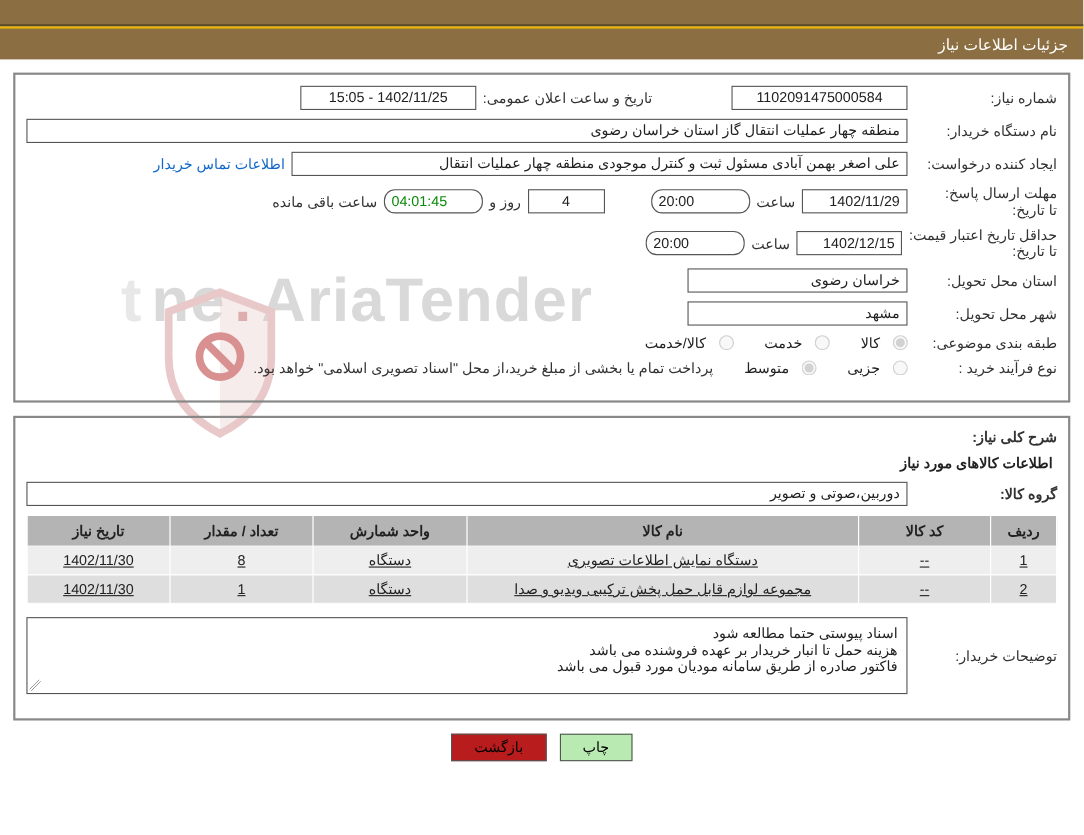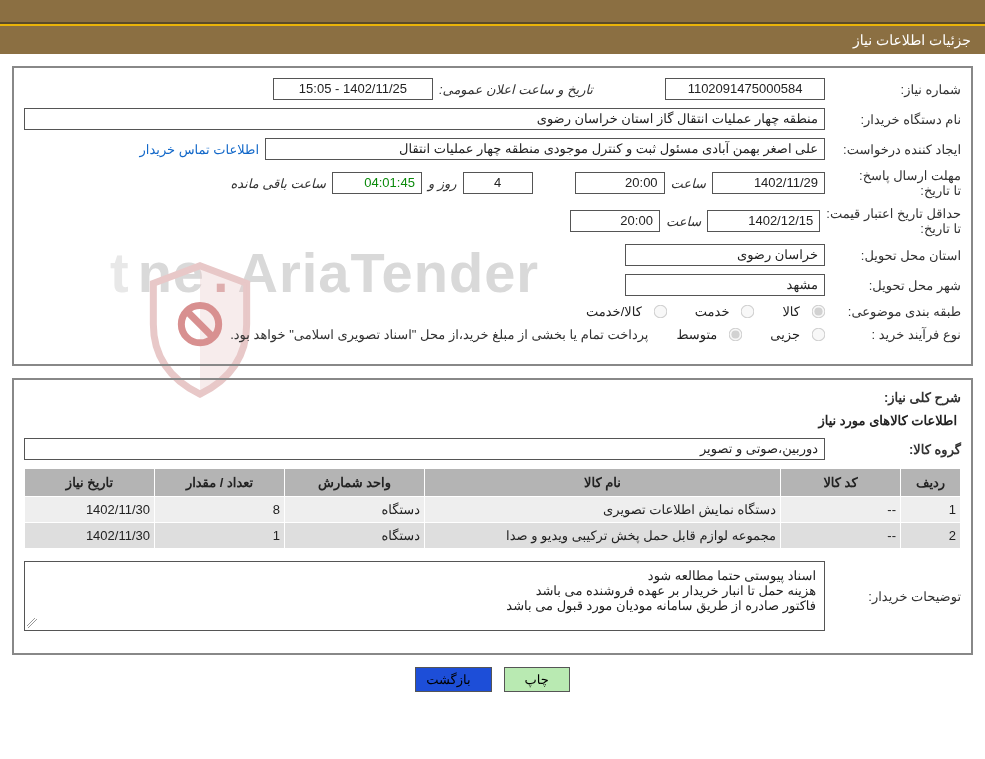--- a/index.html
+++ b/index.html
@@ -41,34 +41,34 @@
   gap: 6px;
   margin-bottom: 8px;
   flex-wrap: nowrap;
 }
 .lbl {
   color: #333;
   white-space: nowrap;
   min-width: 130px;
   text-align: right;
 }
-.lbl-s { min-width: auto; font-style: italic; }
+.lbl-s { min-width: auto; }
 .val-box {
   border: 1px solid #555;
   padding: 2px 6px;
   min-height: 22px;
   background: #fff;
   text-align: right;
   display: inline-block;
 }
 .link { color: #1268c9; text-decoration: none; }
 .wide { flex: 1; }
 .w160 { width: 160px; text-align:center;}
-.w110 { width: 113px; text-align:right;padding-left:43px;}
-.w90  { width: 90px;  text-align:right;}
+.w110 { width: 96px; text-align:right;padding-left:43px;}
+.w90  { width: 90px;  text-align:left;border-radius:10px;}
 .w70  { width: 70px;  text-align:center;}
 .radio-row label { margin-left: 22px; margin-right: 4px; }
 input[type=radio] { transform: scale(1.05); vertical-align: middle; margin-left: 2px;}
 .note { color: #333; }
 .textarea-box {
   border: 1px solid #555;
   padding: 6px 8px 2px 8px;
   min-height: 46px;
   background: #fff;
   text-align: right;
@@ -98,38 +98,40 @@
   padding: 6px 4px;
   font-weight: bold;
   border: 1px solid #fff;
   text-align: center;
   font-size: 13px;
 }
 table.data td {
   background: #eeeeee;
   padding: 5px 4px;
   border: 1px solid #fff;
+  text-align: center;
   font-size: 13px;
+  text-decoration: underline;
 }
 table.data tr:nth-child(even) td { background: #dedede; }
 .btn-bar {
   display: flex;
   gap: 12px;
   justify-content: center;
   margin-top: 6px;
 }
 .btn {
   padding: 4px 20px;
   border: 1px solid #555;
   font-family: inherit;
   font-size: 13px;
   cursor: pointer;
 }
 .btn-print { background: #b9eab2; }
-.btn-back  { background: #1d4ed8; padding-left: 10px; }
+.btn-back  { background: #b91c1c; }
 .watermark {
   position: absolute;
   top: 240px; left: 110px;
   font-size: 56px;
   font-weight: bold;
   color: #d9d9d9;
   letter-spacing: 1px;
   z-index: 0;
   pointer-events: none;
   user-select: none;

